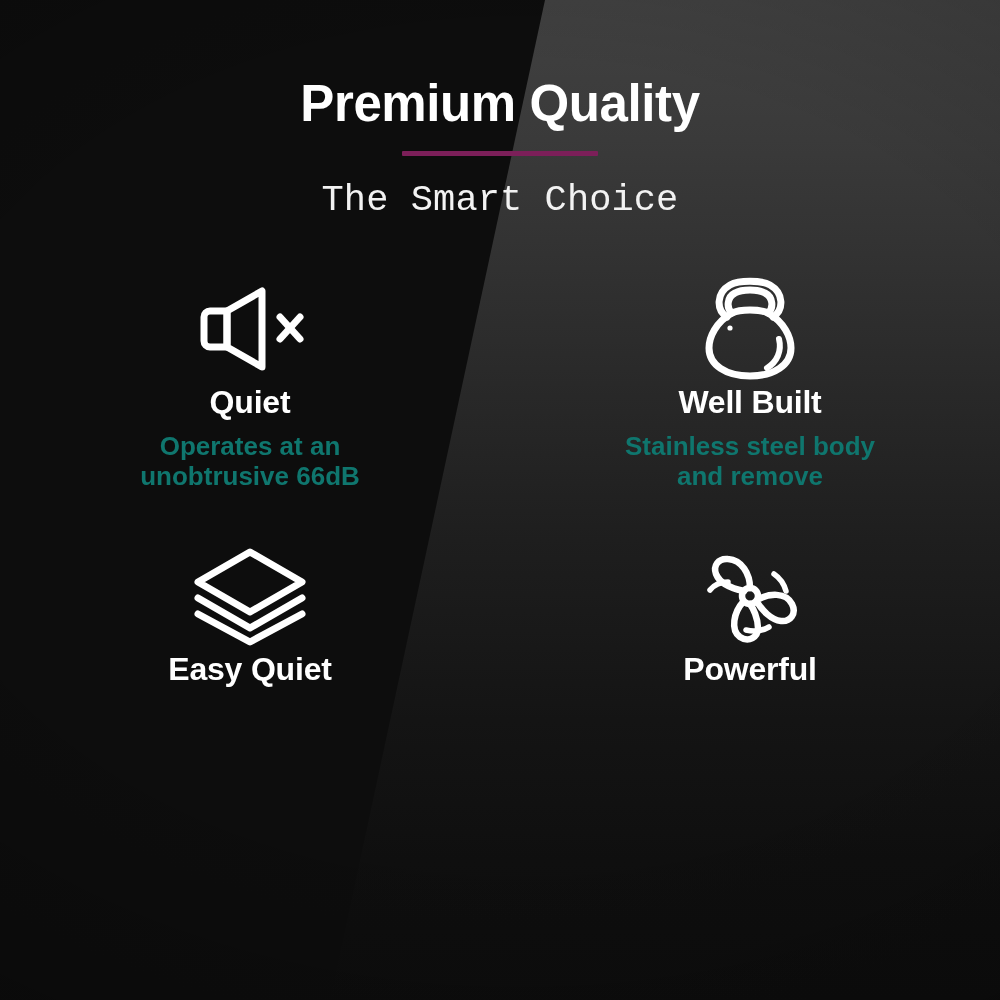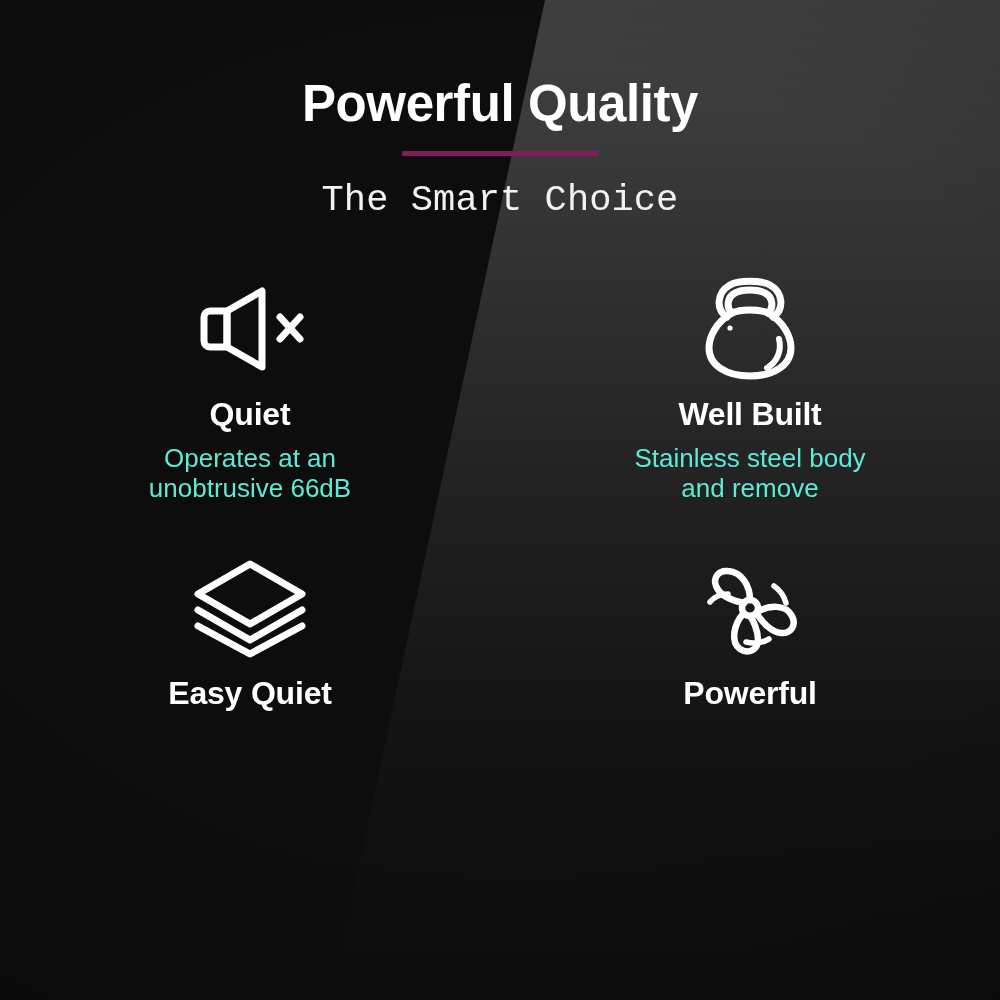--- a/index.html
+++ b/index.html
@@ -92,49 +92,49 @@
     height: 104px;
     display: flex;
     align-items: center;
     justify-content: center;
   }
   .feature-icon svg {
     display: block;
     overflow: visible;
   }
   .feature-title {
-    margin-top: 16px;
+    margin-top: 4px;
     font-size: 32px;
     font-weight: 700;
     color: #ffffff;
     letter-spacing: -0.2px;
     line-height: 1.1;
   }
   .feature-desc {
     margin-top: 11px;
     font-size: 26px;
-    font-weight: 400;
-    color: #5eead4;
+    font-weight: 700;
+    color: #0f766e;
     line-height: 1.16;
     text-align: center;
     white-space: pre-line;
   }
 </style>
 </head>
 <body>
 
 <div class="stage">
 
   <div class="bg-diagonal"></div>
   <div class="bg-vignette"></div>
 
   <div class="content">
 
     <div class="header">
-      <div class="title">Powerful Quality</div>
+      <div class="title">Premium Quality</div>
       <div class="title-rule"></div>
       <div class="subtitle">The Smart Choice</div>
     </div>
 
     <div class="features">
 
       <div class="feature">
         <div class="feature-icon">
           <svg width="112" height="92" viewBox="0 0 112 92" fill="none" stroke="#ffffff" stroke-width="7" stroke-linecap="round" stroke-linejoin="round">
             <path d="M10 34 L10 58 a6 6 0 0 0 6 6 L33 64 L33 28 L16 28 a6 6 0 0 0 -6 6 Z"></path>

